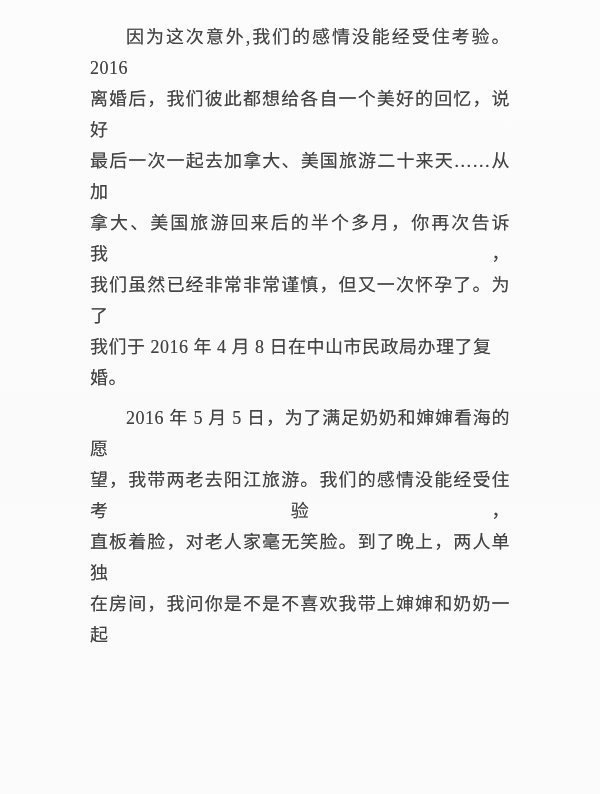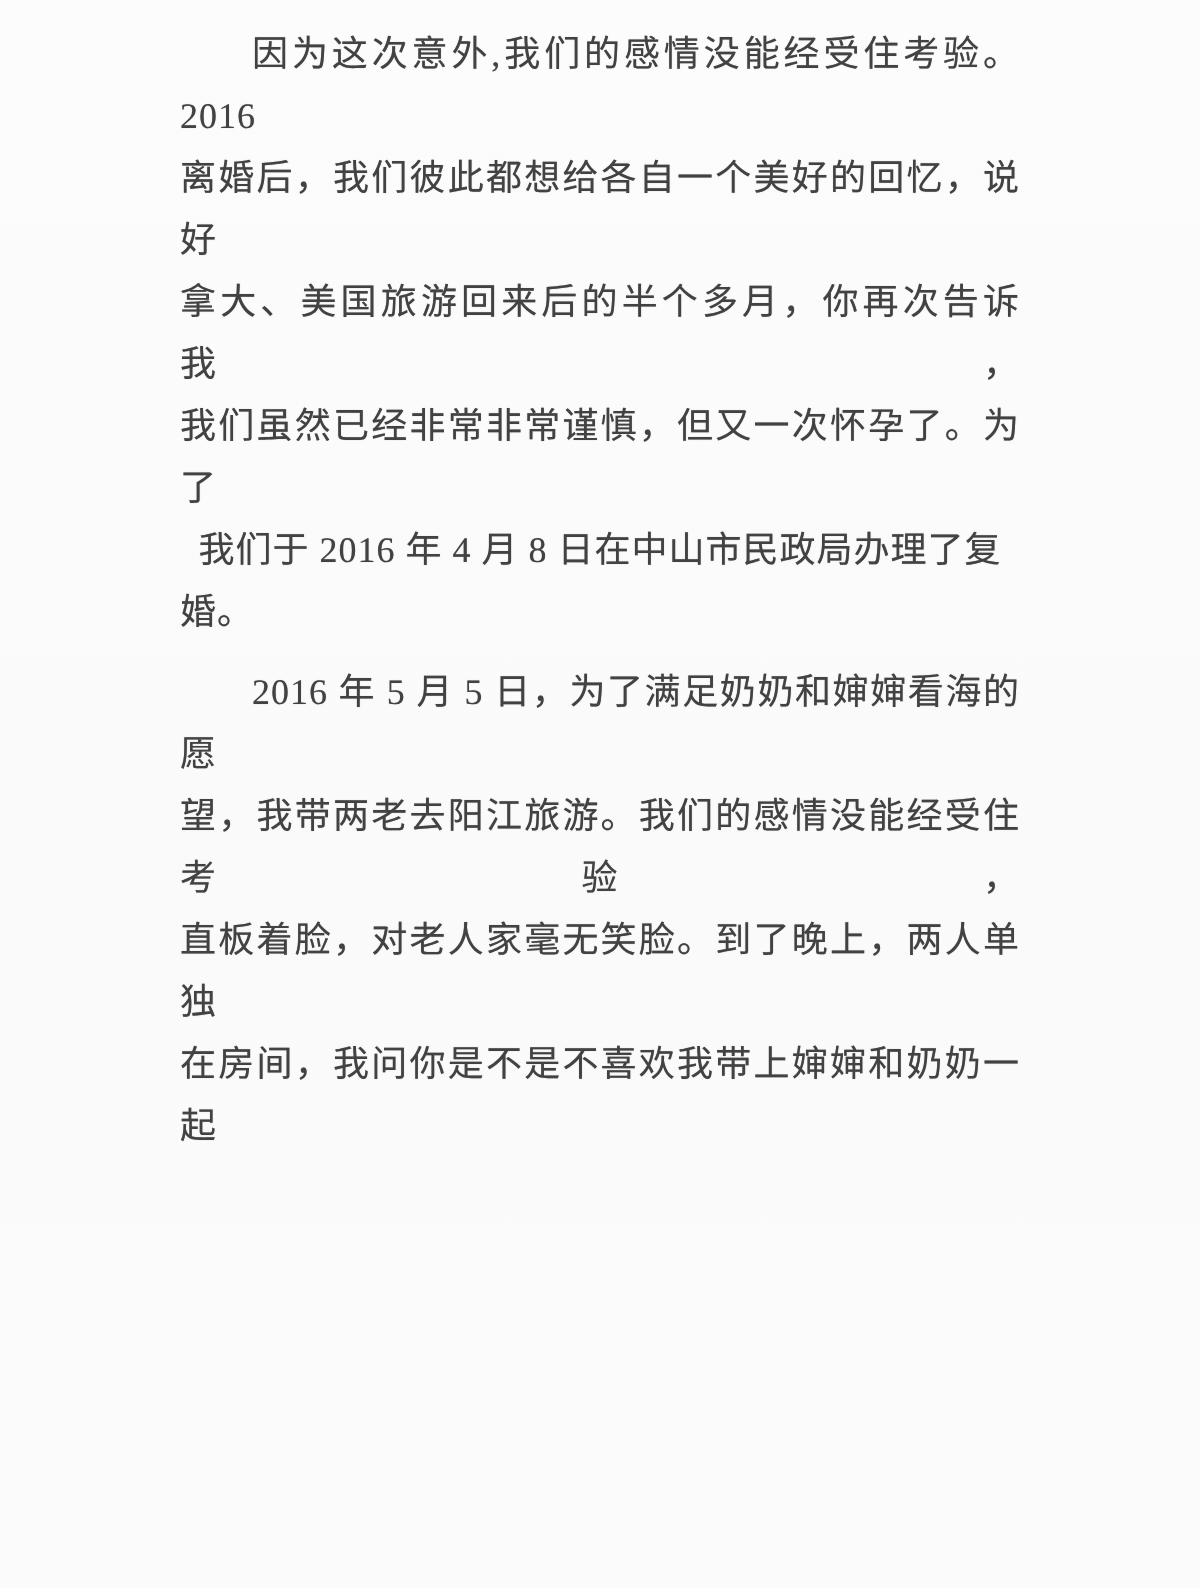--- a/index.html
+++ b/index.html
@@ -10,21 +10,21 @@
     overflow: hidden;
   }
   body {
     background: #fbfbfb;
     font-family: "Liberation Serif", "DejaVu Serif", serif;
   }
   .page {
     box-sizing: border-box;
     width: 600px;
     height: 794px;
-    padding: 12px 90px 0 90px;
+    padding: 22px 90px 0 90px;
     background: linear-gradient(180deg, #fcfcfc 0%, #fafafa 55%, #fbfbfb 100%);
     color: #424242;
   }
   .paragraph {
     margin: 0;
     padding: 0;
   }
   .paragraph + .paragraph {
     margin-top: 9px;
   }
@@ -35,32 +35,33 @@
     text-align: justify;
     text-align-last: justify;
     white-space: normal;
     
     text-shadow: 0 0 0.4px rgba(66,66,66,0.55);
   }
   .line.first {
     text-indent: 2em;
   }
   .line.last {
-    text-align: center;
+    text-align: left;
     text-align-last: left;
   }
 </style>
 </head>
 <body>
 
 <div class="page">
 
   <div class="paragraph">
     <div class="line first">因为这次意外,我们的感情没能经受住考验。2016</div>
     <div class="line">离婚后，我们彼此都想给各自一个美好的回忆，说好</div>
+    <div class="line">最后一次一起去加拿大、美国旅游二十来天……从加</div>
     <div class="line">拿大、美国旅游回来后的半个多月，你再次告诉我，</div>
     <div class="line">我们虽然已经非常非常谨慎，但又一次怀孕了。为了</div>
     <div class="line last">我们于 2016 年 4 月 8 日在中山市民政局办理了复婚。</div>
   </div>
 
   <div class="paragraph">
     <div class="line first">2016 年 5 月 5 日，为了满足奶奶和婶婶看海的愿</div>
     <div class="line">望，我带两老去阳江旅游。我们的感情没能经受住考验，</div>
     <div class="line">直板着脸，对老人家毫无笑脸。到了晚上，两人单独</div>
     <div class="line">在房间，我问你是不是不喜欢我带上婶婶和奶奶一起</div>

